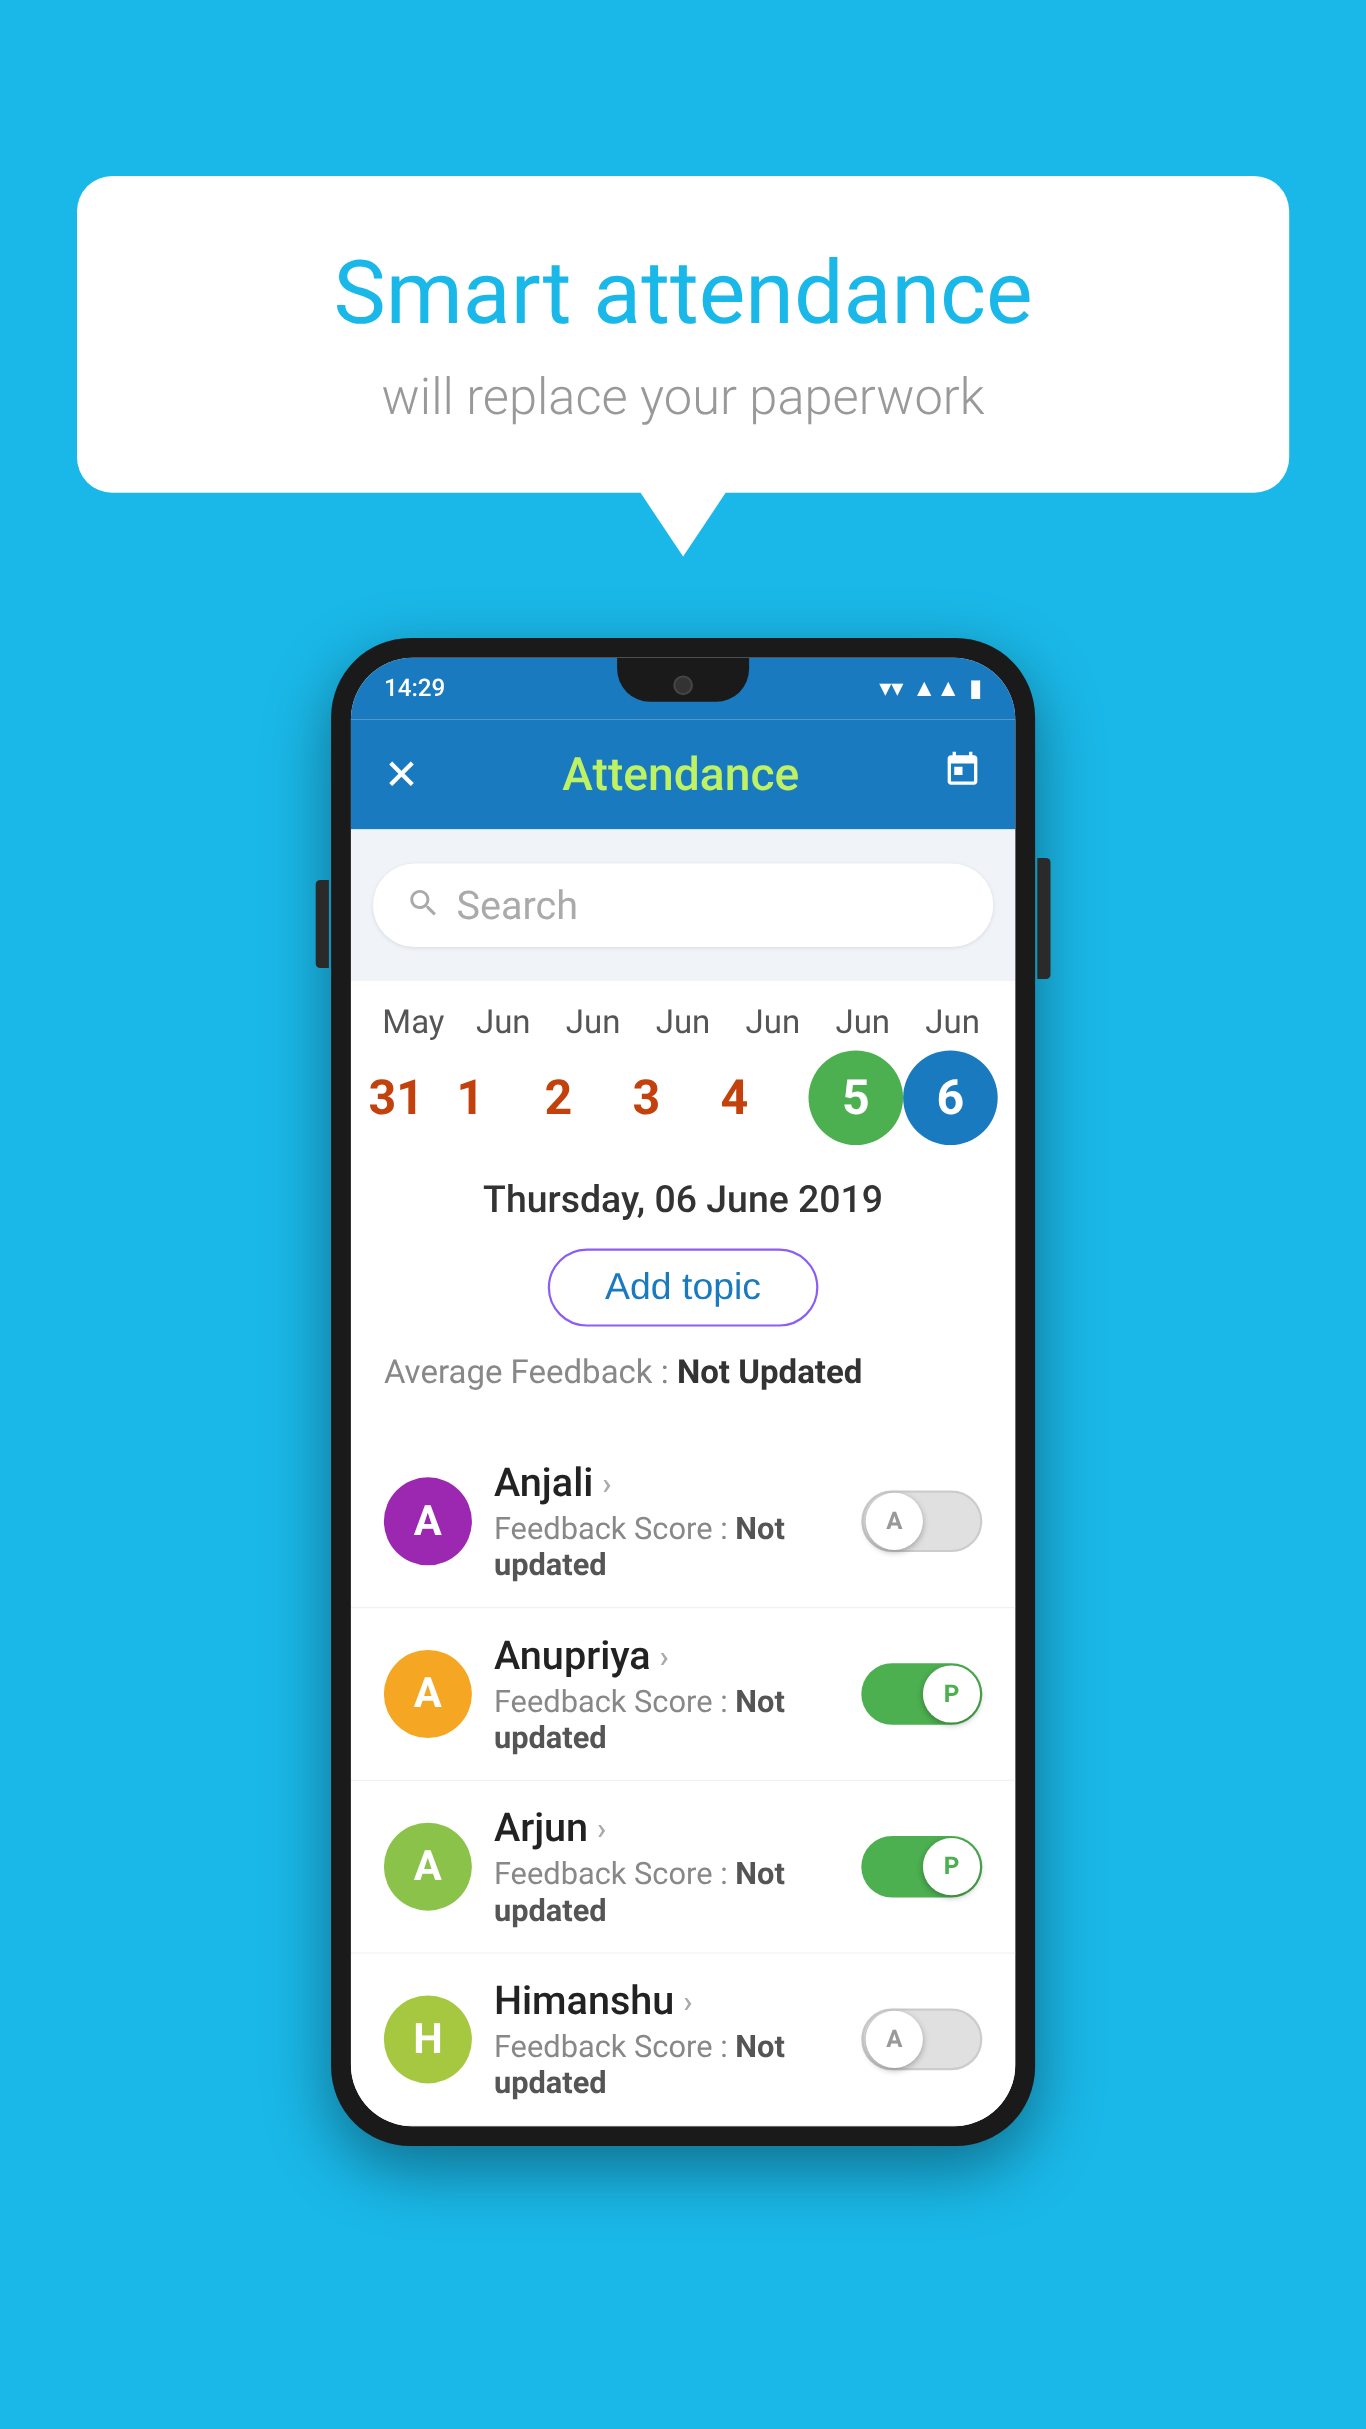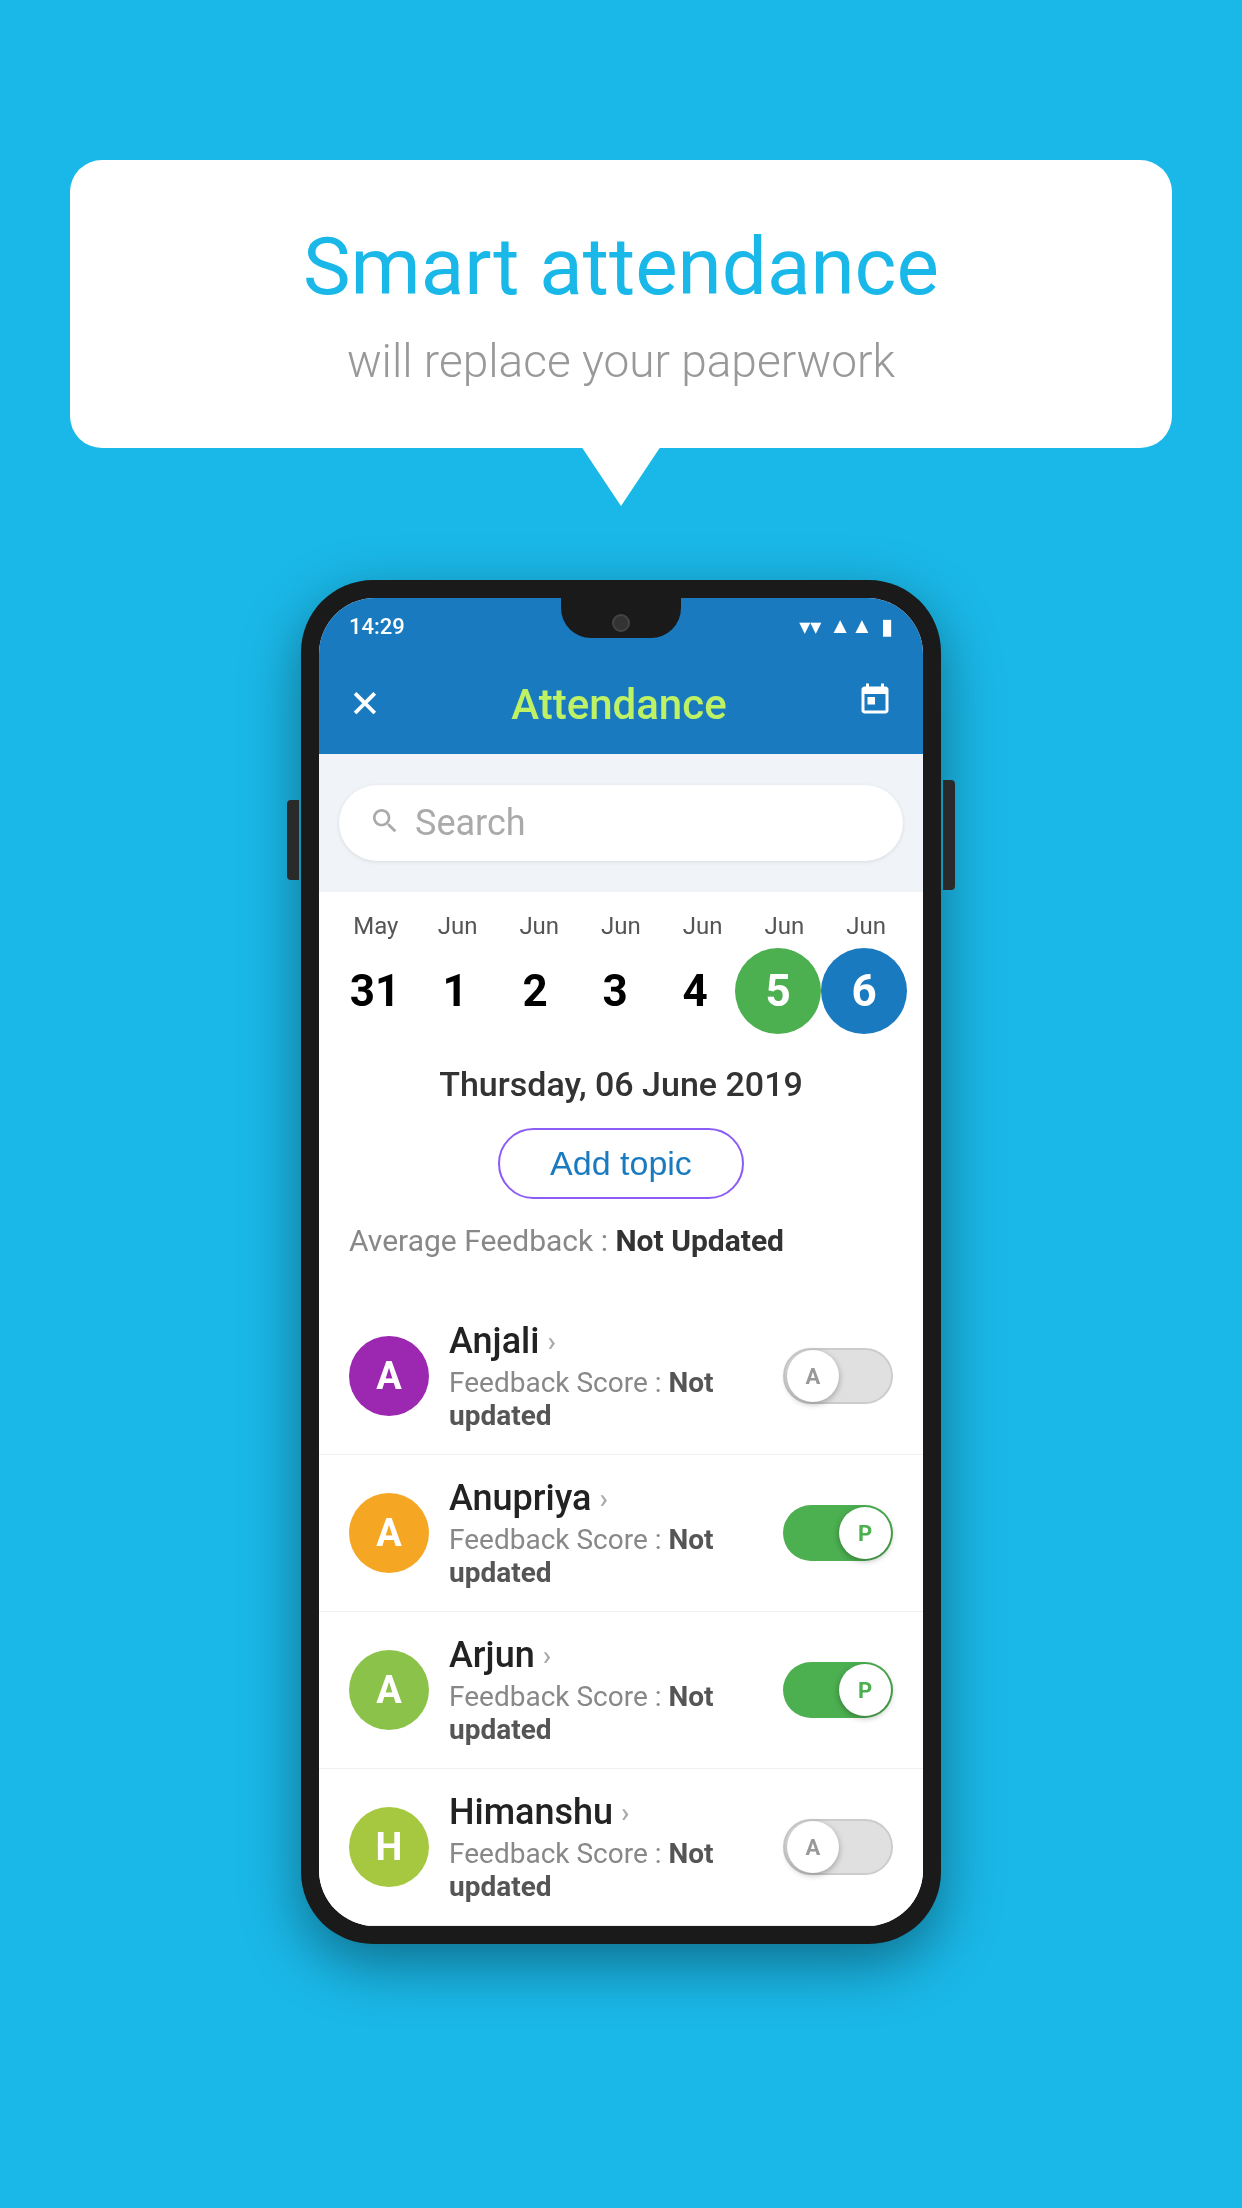--- a/index.html
+++ b/index.html
@@ -200,38 +200,37 @@
     }
 
     .calendar-months {
       display: flex;
       justify-content: space-around;
       padding: 0 16px;
       margin-bottom: 8px;
     }
 
     .calendar-month {
-      font-size: 24px;
+      font-size: 30px;
       color: #555;
       text-align: center;
       width: 80px;
     }
 
     .calendar-days {
       display: flex;
       justify-content: space-around;
       padding: 0 16px;
       align-items: center;
     }
 
     .calendar-day {
       font-size: 44px;
       font-weight: 700;
-      color: #000000;
-      text-align: center;
+      color: #c2410c;
       width: 80px;
     }
 
     .calendar-day-bubble {
       width: 86px;
       height: 86px;
       border-radius: 50%;
       display: flex;
       align-items: center;
       justify-content: center;

